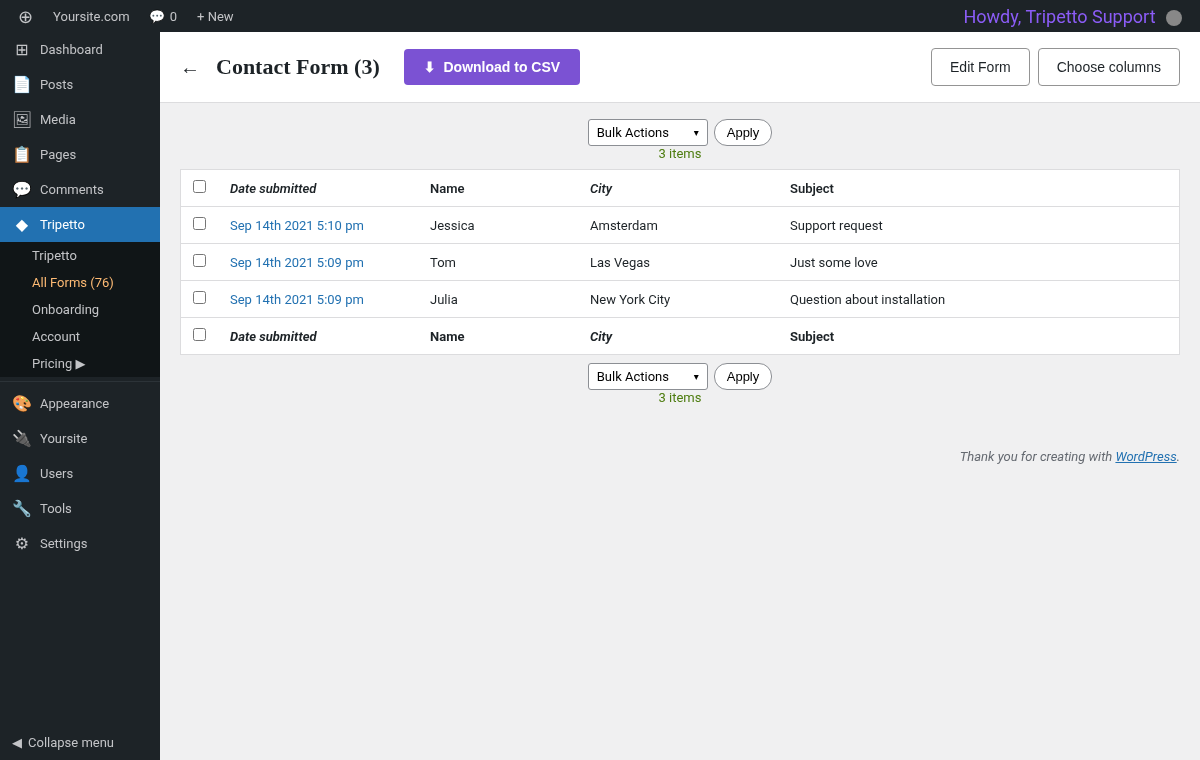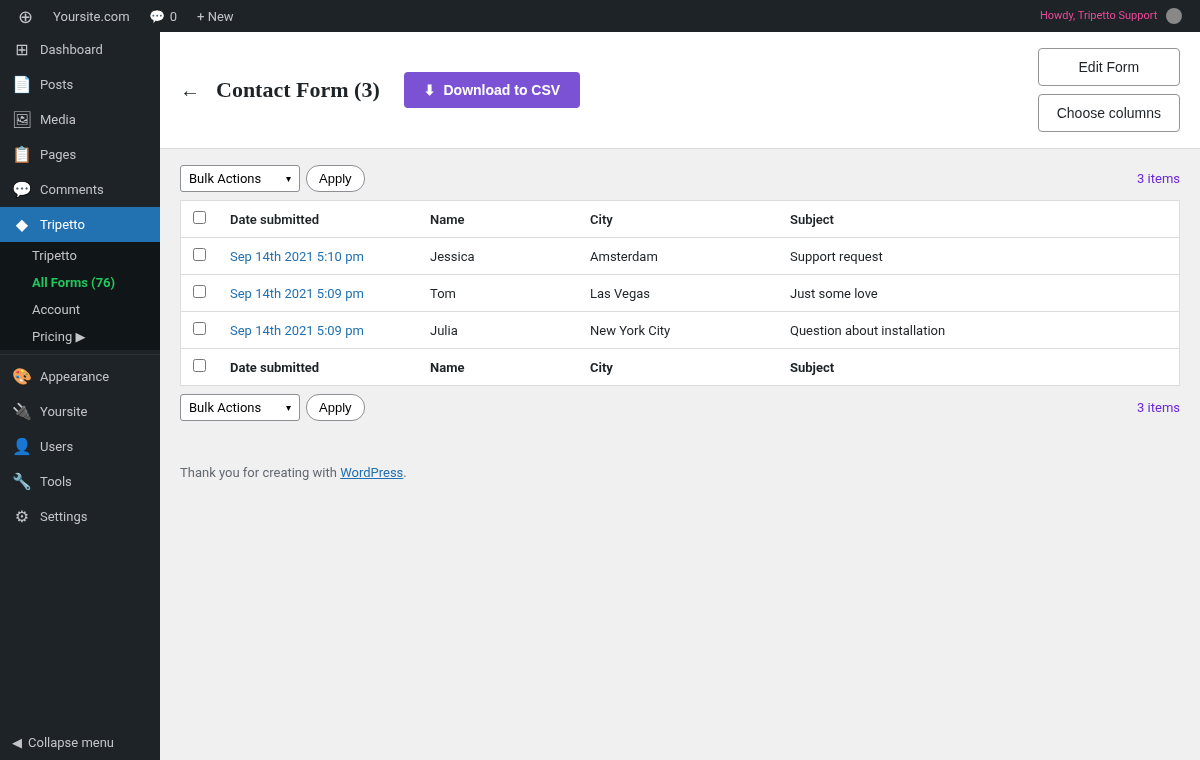--- a/index.html
+++ b/index.html
@@ -15,21 +15,21 @@
       padding: 0 8px;
       flex-shrink: 0;
       gap: 0;
     }
     .adminbar-item {
       display: flex; align-items: center; gap: 4px;
       padding: 0 10px; height: 32px; color: #c3c4c7;
       font-size: 13px; cursor: pointer;
     }
     .adminbar-wp-logo { font-size: 18px; color: #c3c4c7; }
-    .adminbar-right { margin-left: auto; color: #ec4899; font-size: 11px; padding: 0 10px; }
+    .adminbar-right { margin-left: auto; color: #8b5cf6; font-size: 18px; padding: 0 10px; }
     .adminbar-avatar { display: inline-block; width: 16px; height: 16px; background: #888; border-radius: 50%; margin-left: 6px; vertical-align: middle; }
 
     
     #main-wrapper { display: flex; flex: 1; overflow: hidden; }
 
     
     #sidebar {
       width: 160px;
       background: #1d2327;
       color: #c3c4c7;
@@ -43,21 +43,21 @@
       padding: 8px 12px; color: #c3c4c7; font-size: 13px;
       cursor: pointer; text-decoration: none;
     }
     .sidebar-menu-item.active { background: #2271b1; color: #fff; }
     .sidebar-menu-item .icon { font-size: 16px; width: 20px; text-align: center; }
     .sidebar-submenu { background: #101517; }
     .sidebar-submenu-item {
       display: block; padding: 6px 12px 6px 32px;
       color: #c3c4c7; font-size: 13px; cursor: pointer;
     }
-    .sidebar-submenu-item.active { color: #22c55e; font-weight: 700; }
+    .sidebar-submenu-item.active { color: #fdba74; font-weight: 400; }
     .sidebar-divider { height: 1px; background: #2c3338; margin: 4px 0; }
     .collapse-menu {
       margin-top: auto; padding: 10px 12px;
       color: #c3c4c7; font-size: 13px; cursor: pointer;
       display: flex; align-items: center; gap: 6px;
     }
 
     
     #content {
       flex: 1; overflow-y: auto; background: #f0f0f1; padding: 0;
@@ -73,68 +73,69 @@
       font-size: 20px; color: #1d2327; cursor: pointer;
       text-decoration: none; display: flex; align-items: center;
     }
     .page-title { font-size: 22px; font-weight: 600; color: #1d2327; font-family: Liberation Serif, serif; }
     .download-btn {
       background: #7b52d3; color: #fff; border: none;
       padding: 10px 20px; border-radius: 4px; font-size: 14px;
       font-weight: 600; cursor: pointer; display: flex; align-items: center; gap: 8px;
       margin-left: 8px;
     }
-    .header-actions { margin-left: auto; display: flex; gap: 8px; flex-direction: column; }
+    .header-actions { margin-left: auto; display: flex; gap: 8px; }
     .edit-form-btn, .choose-columns-btn {
       background: #fff; color: #1d2327; border: 1px solid #949494;
       padding: 10px 18px; border-radius: 4px; font-size: 14px;
       font-weight: 500; cursor: pointer;
     }
 
     
     .table-area { padding: 16px 20px; }
 
     .table-controls {
       display: flex; align-items: center; justify-content: space-between;
       margin-bottom: 8px;
+      flex-direction: column;
     }
     .bulk-actions-group { display: flex; align-items: center; gap: 6px; }
     .bulk-actions-select {
       border: 1px solid #8c8f94; background: #fff;
       padding: 5px 8px; border-radius: 3px; font-size: 13px;
       cursor: pointer; display: flex; align-items: center; gap: 4px;
       min-width: 120px;
     }
     .bulk-actions-select .chevron { font-size: 10px; margin-left: auto; }
     .apply-btn {
       background: #fff; border: 1px solid #8c8f94;
       padding: 5px 12px; border-radius: 13px; font-size: 13px;
       cursor: pointer;
     }
-    .items-count { font-size: 13px; color: #6d28d9; }
+    .items-count { font-size: 13px; color: #4d7c0f; }
 
     
     .data-table {
       width: 100%; border-collapse: collapse;
       background: #fff; border: 1px solid #dcdcde;
     }
     .data-table th, .data-table td {
       padding: 10px 12px; text-align: left; border-bottom: 1px solid #dcdcde;
       font-size: 13px; color: #1d2327;
     }
     .data-table thead th { font-weight: 600; background: #fff; }
     .data-table .link-cell { color: #2271b1; cursor: pointer; text-decoration: none; }
     .checkbox-cell { width: 30px; }
-    .col-date { width: 200px; }
+    .col-date { width: 200px; font-style: italic; }
     .col-name { width: 160px; }
-    .col-city { width: 200px; }
+    .col-city { width: 200px; font-style: italic; }
 
     
     .page-footer {
-      padding: 20px; color: #646970; font-size: 13px; 
+      padding: 20px; color: #646970; font-size: 13px; font-style: italic; text-align: right;
     }
     .page-footer a { color: #2271b1; }
   </style>
 </head>
 <body>
 
 <div id="wpadminbar">
   <div class="adminbar-item">
     <span class="adminbar-wp-logo">⊕</span>
   </div>
@@ -182,20 +183,23 @@
       <span class="icon">◆</span>
       <span>Tripetto</span>
     </div>
 
     <div class="sidebar-submenu">
       <div class="sidebar-submenu-item">
         <span>Tripetto</span>
       </div>
       <div class="sidebar-submenu-item active">
         <span>All Forms (76)</span>
+      </div>
+      <div class="sidebar-submenu-item">
+        <span>Onboarding</span>
       </div>
       <div class="sidebar-submenu-item">
         <span>Account</span>
       </div>
       <div class="sidebar-submenu-item">
         <span>Pricing ▶</span>
       </div>
     </div>
 
     <div class="sidebar-divider"></div>

